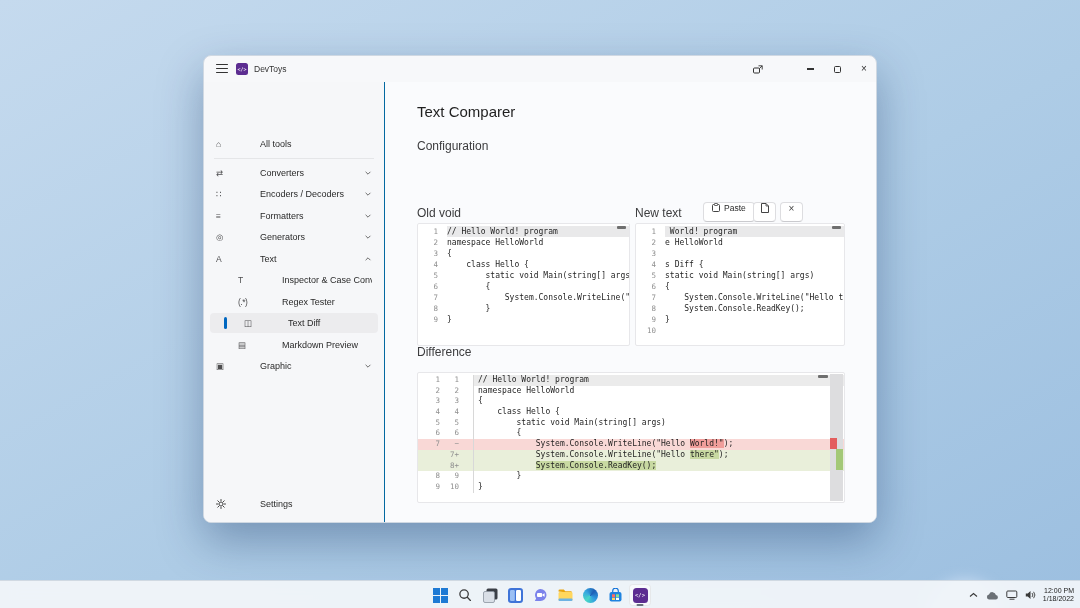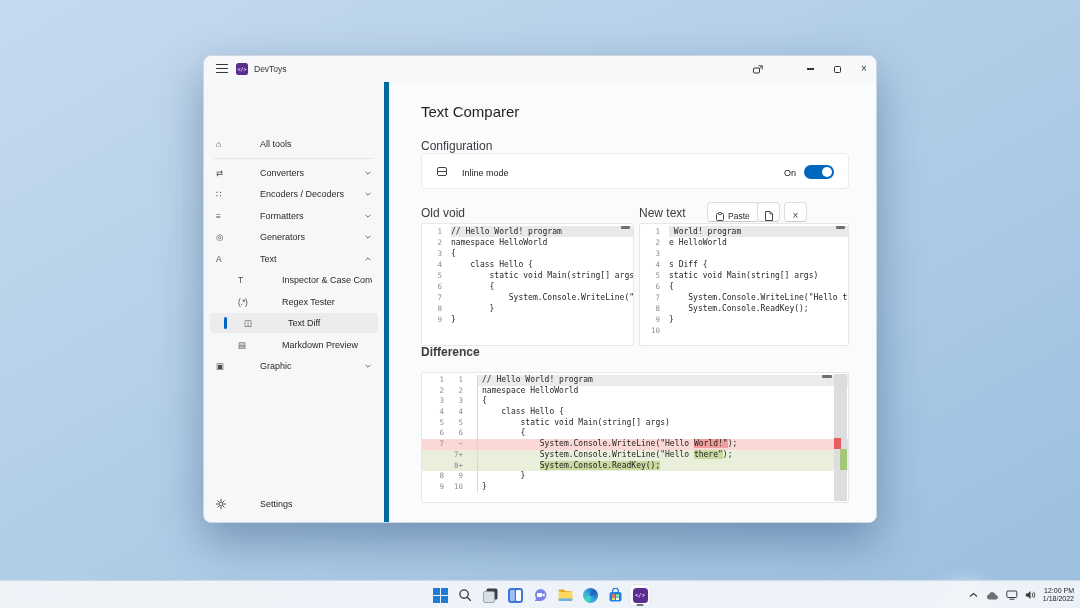--- a/index.html
+++ b/index.html
@@ -45,35 +45,35 @@
   .nav-icon{width:16px;flex:none;color:#4d4d4f;font-size:8.5px;letter-spacing:-0.5px;}
   .nav-label{flex:1;white-space:nowrap;overflow:hidden;margin-left:28px;}
   .chev{flex:none;margin-left:4px;display:flex;}
   .nav-divider{height:1px;background:#e5e6e8;margin:4px 10px;}
   .settings-item{position:absolute;left:6px;right:6px;bottom:8px;height:20px;display:flex;
     align-items:center;padding:0 6px;border-radius:4px;font-size:9px;color:#2a2a2a;cursor:pointer;}
   .settings-item .nav-icon{display:flex;}
 
   
   .main{position:absolute;left:180px;top:26px;right:0;bottom:0;background:#fafbfd;
-    border-left:5px solid #0369a1;}
+    border-left:1px solid #0369a1;}
   .page-title{position:absolute;left:32px;top:21px;font-size:15px;color:#1f1f1f;}
   .sec-label{position:absolute;font-size:12px;color:#3c3c3e;}
   .config-card{position:absolute;left:32px;top:71px;width:428px;height:36px;background:#fff;
     border:1px solid #ebebed;border-radius:4px;}
   .split-icon{position:absolute;left:15px;top:13px;width:10px;height:9px;border:1px solid #444;
     border-radius:2px;}
   .split-icon::after{content:"";position:absolute;left:0;right:0;top:3px;height:1px;background:#444;}
   .inline-label{position:absolute;left:40px;top:14px;font-size:9px;color:#222;}
   .toggle-state{position:absolute;right:52px;top:14px;font-size:9px;color:#222;}
   .toggle{position:absolute;right:14px;top:11px;width:30px;height:14px;border-radius:7px;
     background:var(--accent);cursor:pointer;}
   .toggle .knob{position:absolute;right:2px;top:2px;width:10px;height:10px;border-radius:50%;background:#fff;}
 
-  .btn{position:absolute;height:20px;display:flex;align-items:flex-end;gap:4px;padding:0 8px;
+  .btn{position:absolute;height:20px;display:flex;align-items:flex-start;gap:4px;padding:0 8px;
     background:#fff;border:1px solid #dddde0;border-bottom-color:#cacace;border-radius:4px;
     font-size:8.5px;color:#2a2a2a;cursor:pointer;}
   .btn.icon-only{width:23px;justify-content:center;padding:0;}
 
   .editor{position:absolute;background:#fff;border:1px solid #e7e7ea;border-radius:2px;
     overflow:hidden;font-family:"DejaVu Sans Mono",monospace;font-size:8px;line-height:11px;
     color:#1f1f1f;cursor:text;}
   .editor .lines{position:absolute;left:0;top:2px;right:0;}
   .cl{display:flex;height:11px;white-space:pre;}
   .ln{width:20px;text-align:right;flex:none;color:#8f8f8f;font-size:7.5px;}
@@ -290,28 +290,20 @@
           </svg>
         </span>
         <span class="nav-label">Settings</span>
       </div>
     </div>
 
     <div class="main">
       <div class="page-title">Text Comparer</div>
 
       <div class="sec-label" style="left:32px;top:57px;">Configuration</div>
-      <div class="config-card">
-        <span class="split-icon"></span>
-        <span class="inline-label">Inline mode</span>
-        <span class="toggle-state">On</span>
-        <span class="toggle">
-            <span class="knob"></span>
-          </span>
-      </div>
 
       <div class="sec-label" style="left:32px;top:124px;">Old void</div>
       <div class="btn" style="left:318px;top:120px;">
         <svg width="8" height="9">
             <rect x="0.5" y="1.5" width="7" height="7" rx="1" fill="none" stroke="#444"></rect>
             <rect x="2.3" y="0.5" width="3.4" height="2" rx="0.6" fill="#fff" stroke="#444" stroke-width="0.8"></rect>
           </svg>
         <span>Paste</span>
       </div>
       <div class="btn icon-only" style="left:368px;top:120px;">
@@ -351,21 +343,21 @@
             <div class="cl"><span class="ln">7</span><span class="ct">    System.Console.WriteLine("Hello there");</span></div>
             <div class="cl"><span class="ln">8</span><span class="ct">    System.Console.ReadKey();</span></div>
             <div class="cl"><span class="ln">9</span><span class="ct">}</span></div>
             <div class="cl"><span class="ln">10</span><span class="ct"></span></div>
           </div>
         <div class="scroll-dash"></div>
       </div>
 
       <div class="grip"></div>
 
-      <div class="sec-label" style="left:32px;top:263px;font-weight:bold;">Difference</div>
+      <div class="sec-label" style="left:32px;top:263px;">Difference</div>
       <div class="diff-editor">
         <div class="drows" id="diff-rows">
             <div class="drow context current"><span class="dn1">1</span><span class="dn2">1</span><span class="dct"><span>// Hello World! program</span></span></div>
             <div class="drow context"><span class="dn1">2</span><span class="dn2">2</span><span class="dct"><span>namespace HelloWorld</span></span></div>
             <div class="drow context"><span class="dn1">3</span><span class="dn2">3</span><span class="dct"><span>{</span></span></div>
             <div class="drow context"><span class="dn1">4</span><span class="dn2">4</span><span class="dct"><span>    class Hello {</span></span></div>
             <div class="drow context"><span class="dn1">5</span><span class="dn2">5</span><span class="dct"><span>        static void Main(string[] args)</span></span></div>
             <div class="drow context"><span class="dn1">6</span><span class="dn2">6</span><span class="dct"><span>        {</span></span></div>
             <div class="drow removed"><span class="dn1">7</span><span class="dn2">−</span><span class="dct"><span>            System.Console.WriteLine("Hello </span><span class="emph">World!"</span><span>);</span></span></div>
             <div class="drow added"><span class="dn1"></span><span class="dn2">7+</span><span class="dct"><span>            System.Console.WriteLine("Hello </span><span class="emph">there"</span><span>);</span></span></div>

